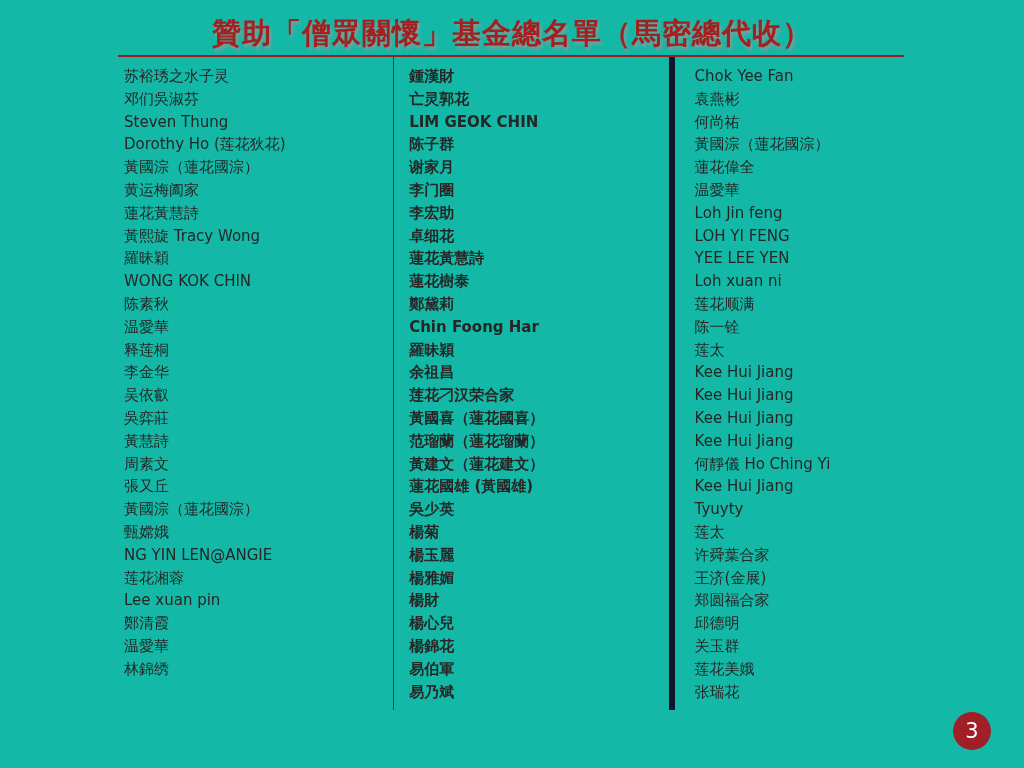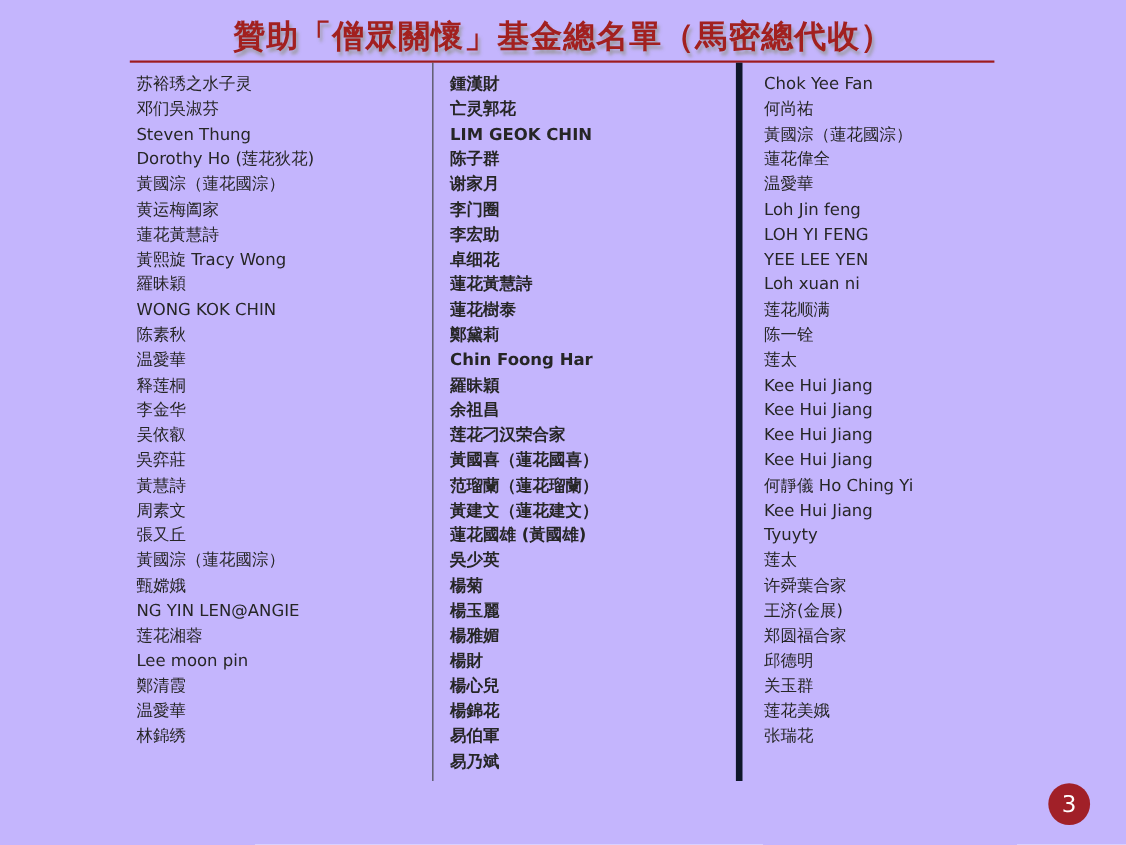--- a/index.html
+++ b/index.html
@@ -5,21 +5,21 @@
   html, body {
     margin: 0;
     padding: 0;
     background: #ffffff;
     font-family: "DejaVu Sans", "Liberation Sans", sans-serif;
   }
   .slide {
     position: relative;
     width: 1024px;
     height: 768px;
-    background: #c4b5fd;
+    background: #14b8a6;
     overflow: hidden;
   }
   .title {
     position: absolute;
     top: 14px;
     left: 0;
     width: 100%;
     text-align: center;
     font-size: 29px;
     font-weight: bold;
@@ -96,21 +96,21 @@
         <div class="name-row">李金华</div>
         <div class="name-row">吴依叡</div>
         <div class="name-row">吳弈莊</div>
         <div class="name-row">黃慧詩</div>
         <div class="name-row">周素文</div>
         <div class="name-row">張又丘</div>
         <div class="name-row">黃國淙（蓮花國淙）</div>
         <div class="name-row">甄嫦娥</div>
         <div class="name-row">NG YIN LEN@ANGIE</div>
         <div class="name-row">莲花湘蓉</div>
-        <div class="name-row">Lee moon pin</div>
+        <div class="name-row">Lee xuan pin</div>
         <div class="name-row">鄭清霞</div>
         <div class="name-row">温愛華</div>
         <div class="name-row">林錦绣</div>
       </div>
     <div class="col col-2">
         <div class="name-row">鍾漢財</div>
         <div class="name-row">亡灵郭花</div>
         <div class="name-row">LIM GEOK CHIN</div>
         <div class="name-row">陈子群</div>
         <div class="name-row">谢家月</div>
@@ -133,20 +133,21 @@
         <div class="name-row">楊玉麗</div>
         <div class="name-row">楊雅媚</div>
         <div class="name-row">楊財</div>
         <div class="name-row">楊心兒</div>
         <div class="name-row">楊錦花</div>
         <div class="name-row">易伯軍</div>
         <div class="name-row">易乃斌</div>
       </div>
     <div class="col col-3">
         <div class="name-row">Chok Yee Fan</div>
+        <div class="name-row">袁燕彬</div>
         <div class="name-row">何尚祐</div>
         <div class="name-row">黃國淙（蓮花國淙）</div>
         <div class="name-row">蓮花偉全</div>
         <div class="name-row">温愛華</div>
         <div class="name-row">Loh Jin feng</div>
         <div class="name-row">LOH YI FENG</div>
         <div class="name-row">YEE LEE YEN</div>
         <div class="name-row">Loh xuan ni</div>
         <div class="name-row">莲花顺满</div>
         <div class="name-row">陈一铨</div>

